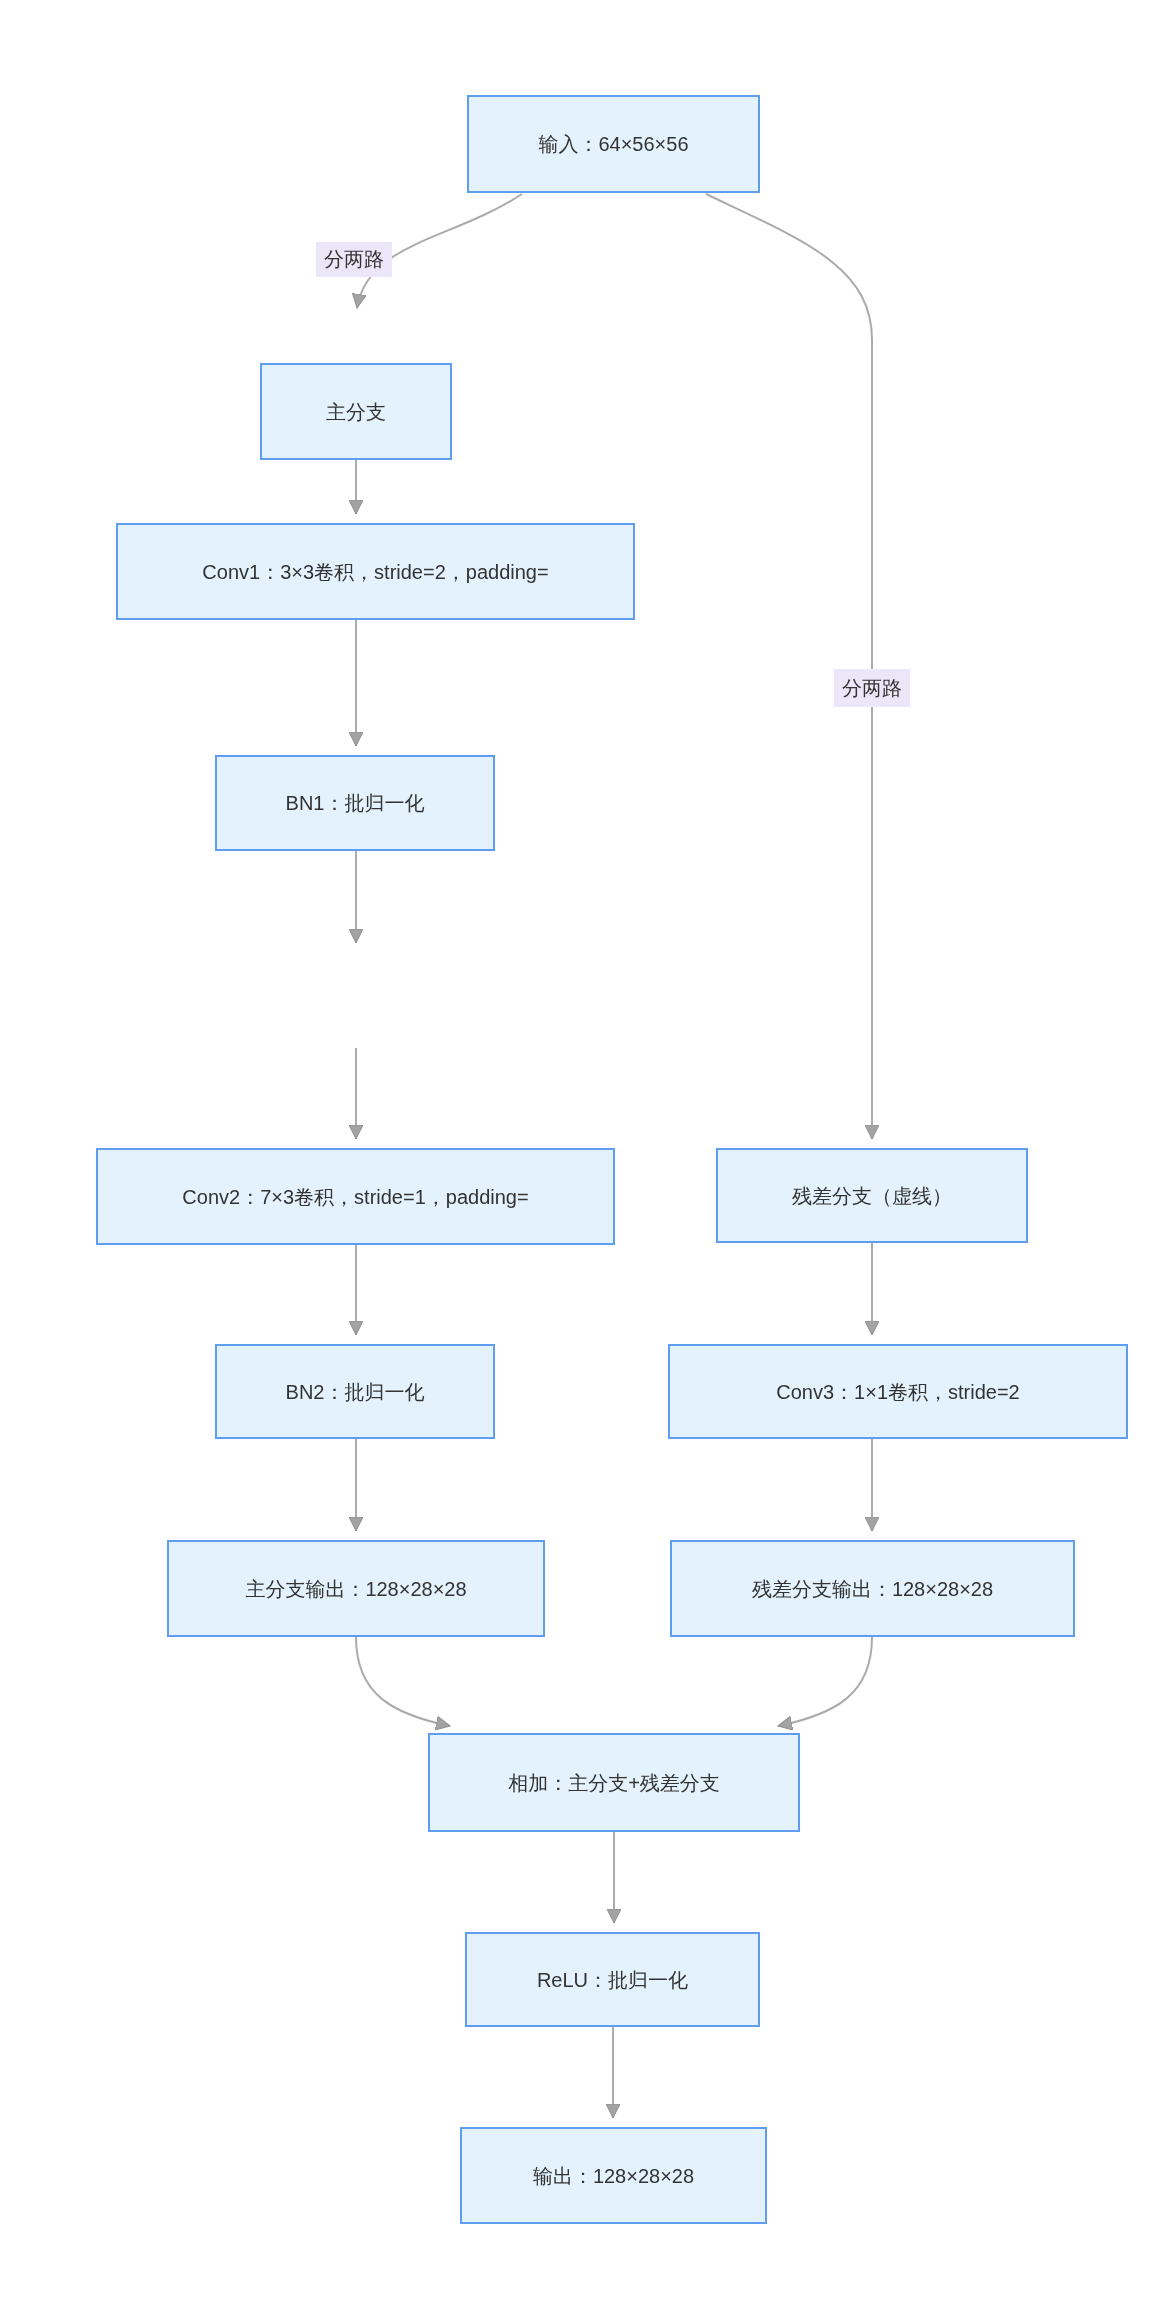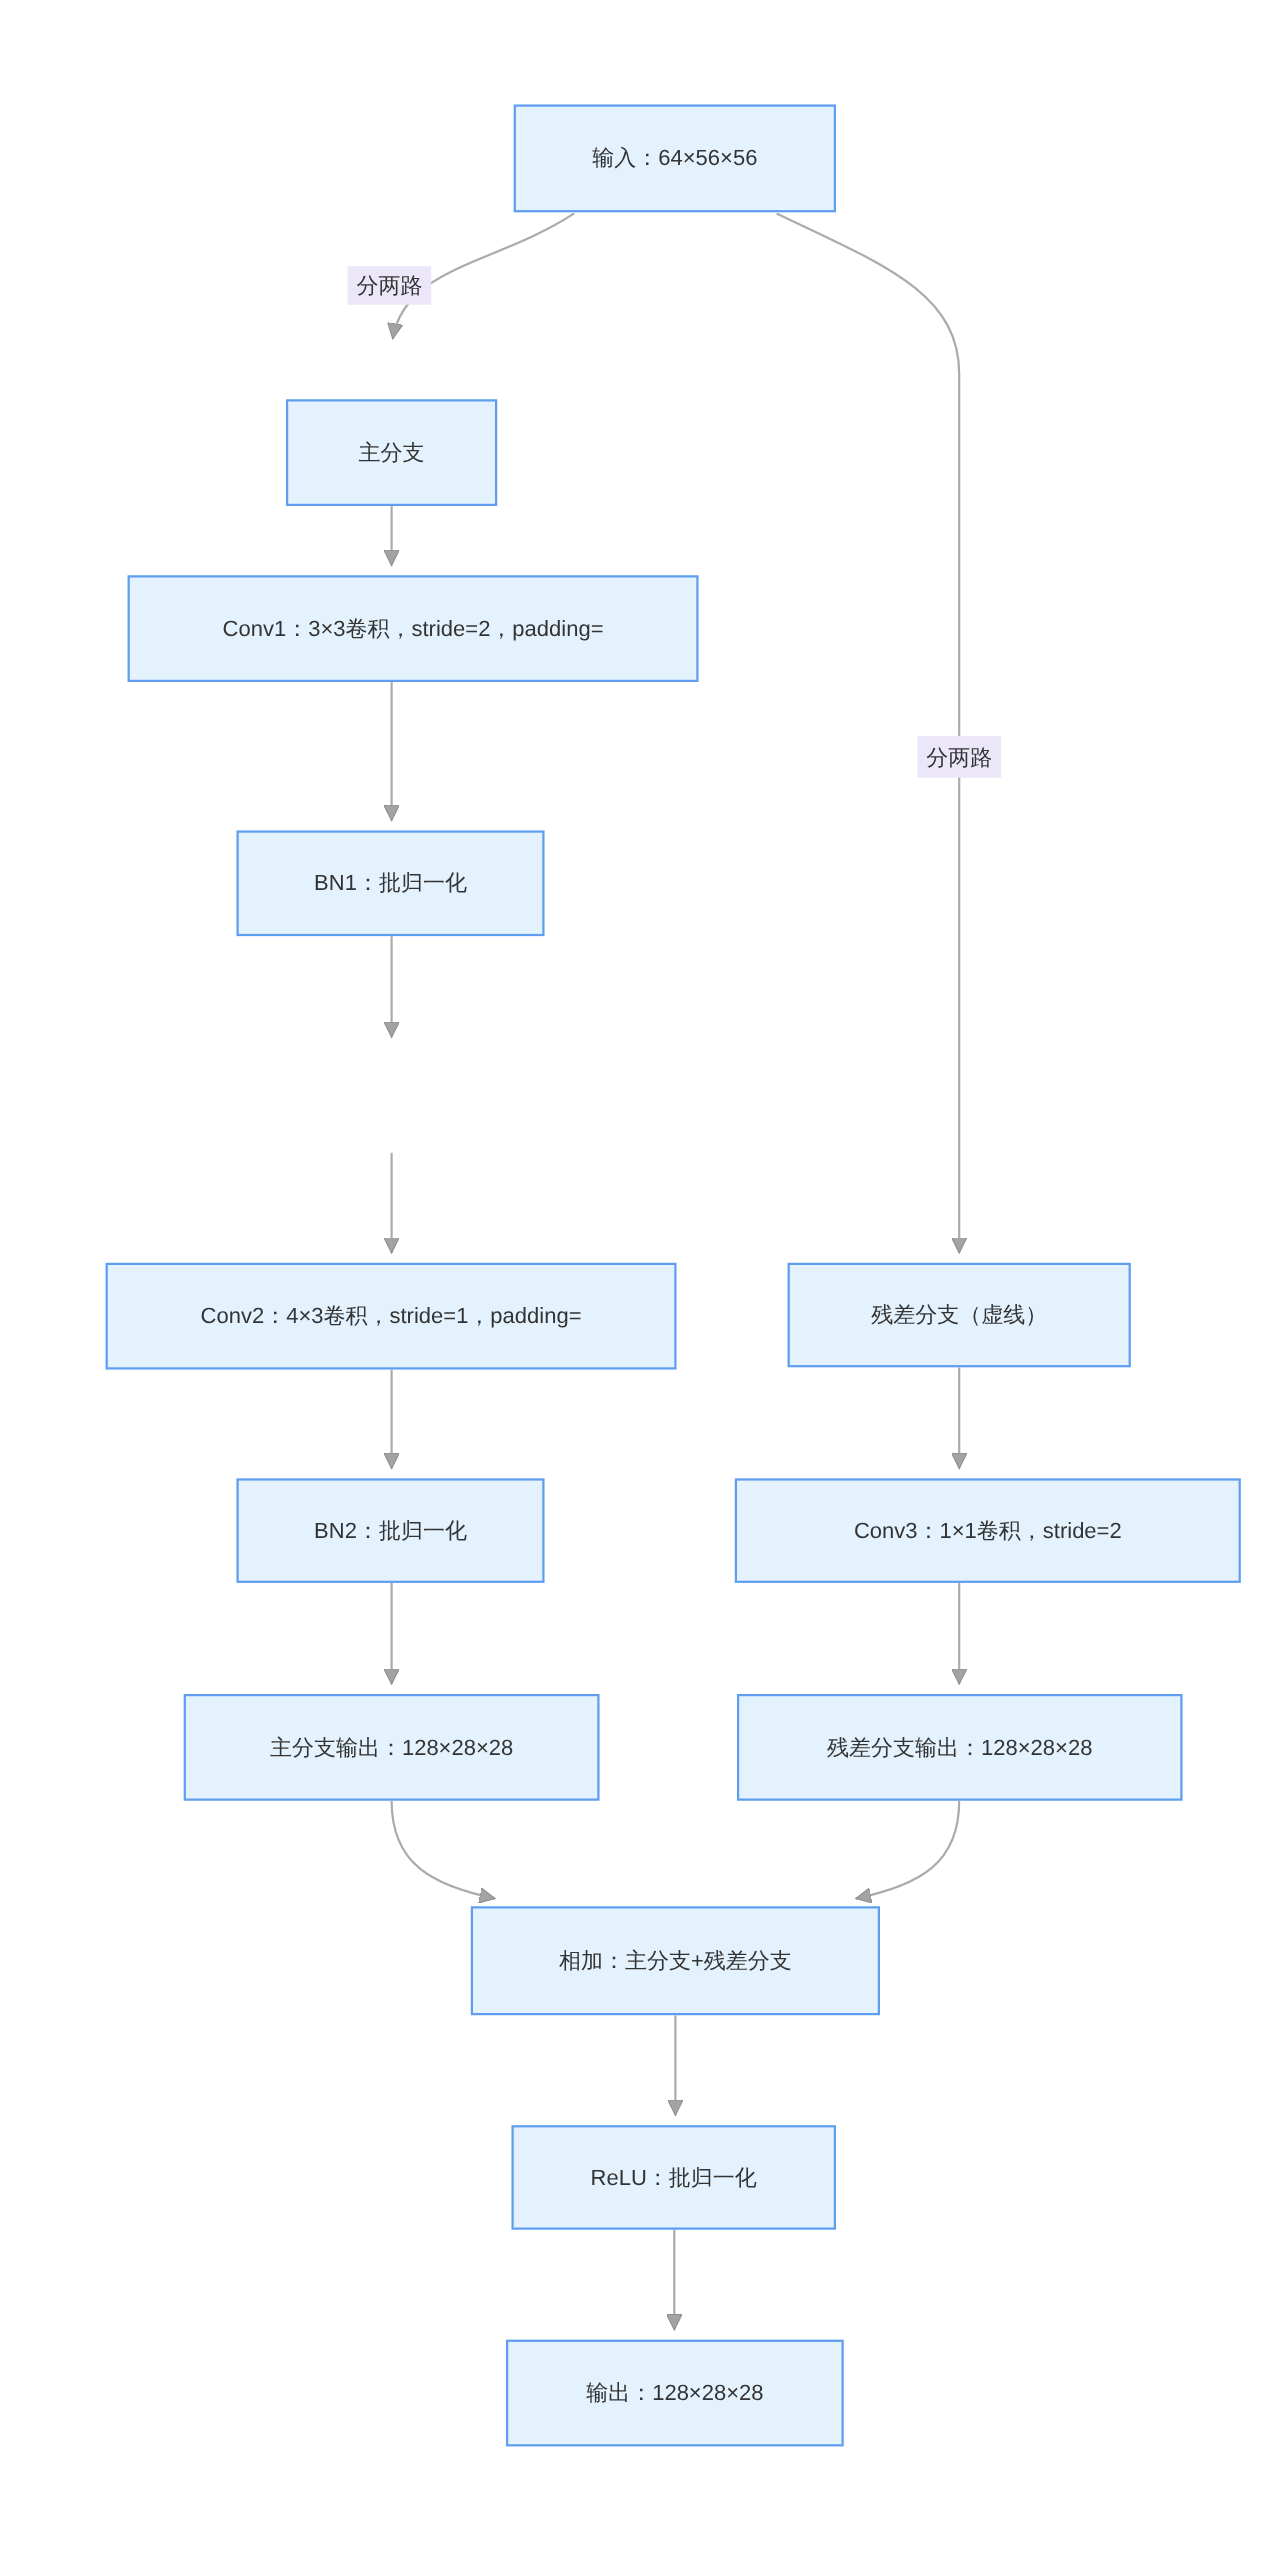--- a/index.html
+++ b/index.html
@@ -93,21 +93,21 @@
   <div class="node" style="left:96px;top:523px;width:519px;height:97px;margin-left:20px;">
       <span>Conv1：3×3卷积，stride=2，padding=</span>
     </div>
 
   <div class="node" style="left:215px;top:755px;width:280px;height:96px;">
       <span>BN1：批归一化</span>
     </div>
 
 
   <div class="node" style="left:96px;top:1148px;width:519px;height:97px;">
-      <span>Conv2：4×3卷积，stride=1，padding=</span>
+      <span>Conv2：7×3卷积，stride=1，padding=</span>
     </div>
 
   <div class="node" style="left:716px;top:1148px;width:312px;height:95px;">
       <span>残差分支（虚线）</span>
     </div>
 
   <div class="node" style="left:215px;top:1344px;width:280px;height:95px;">
       <span>BN2：批归一化</span>
     </div>
 

